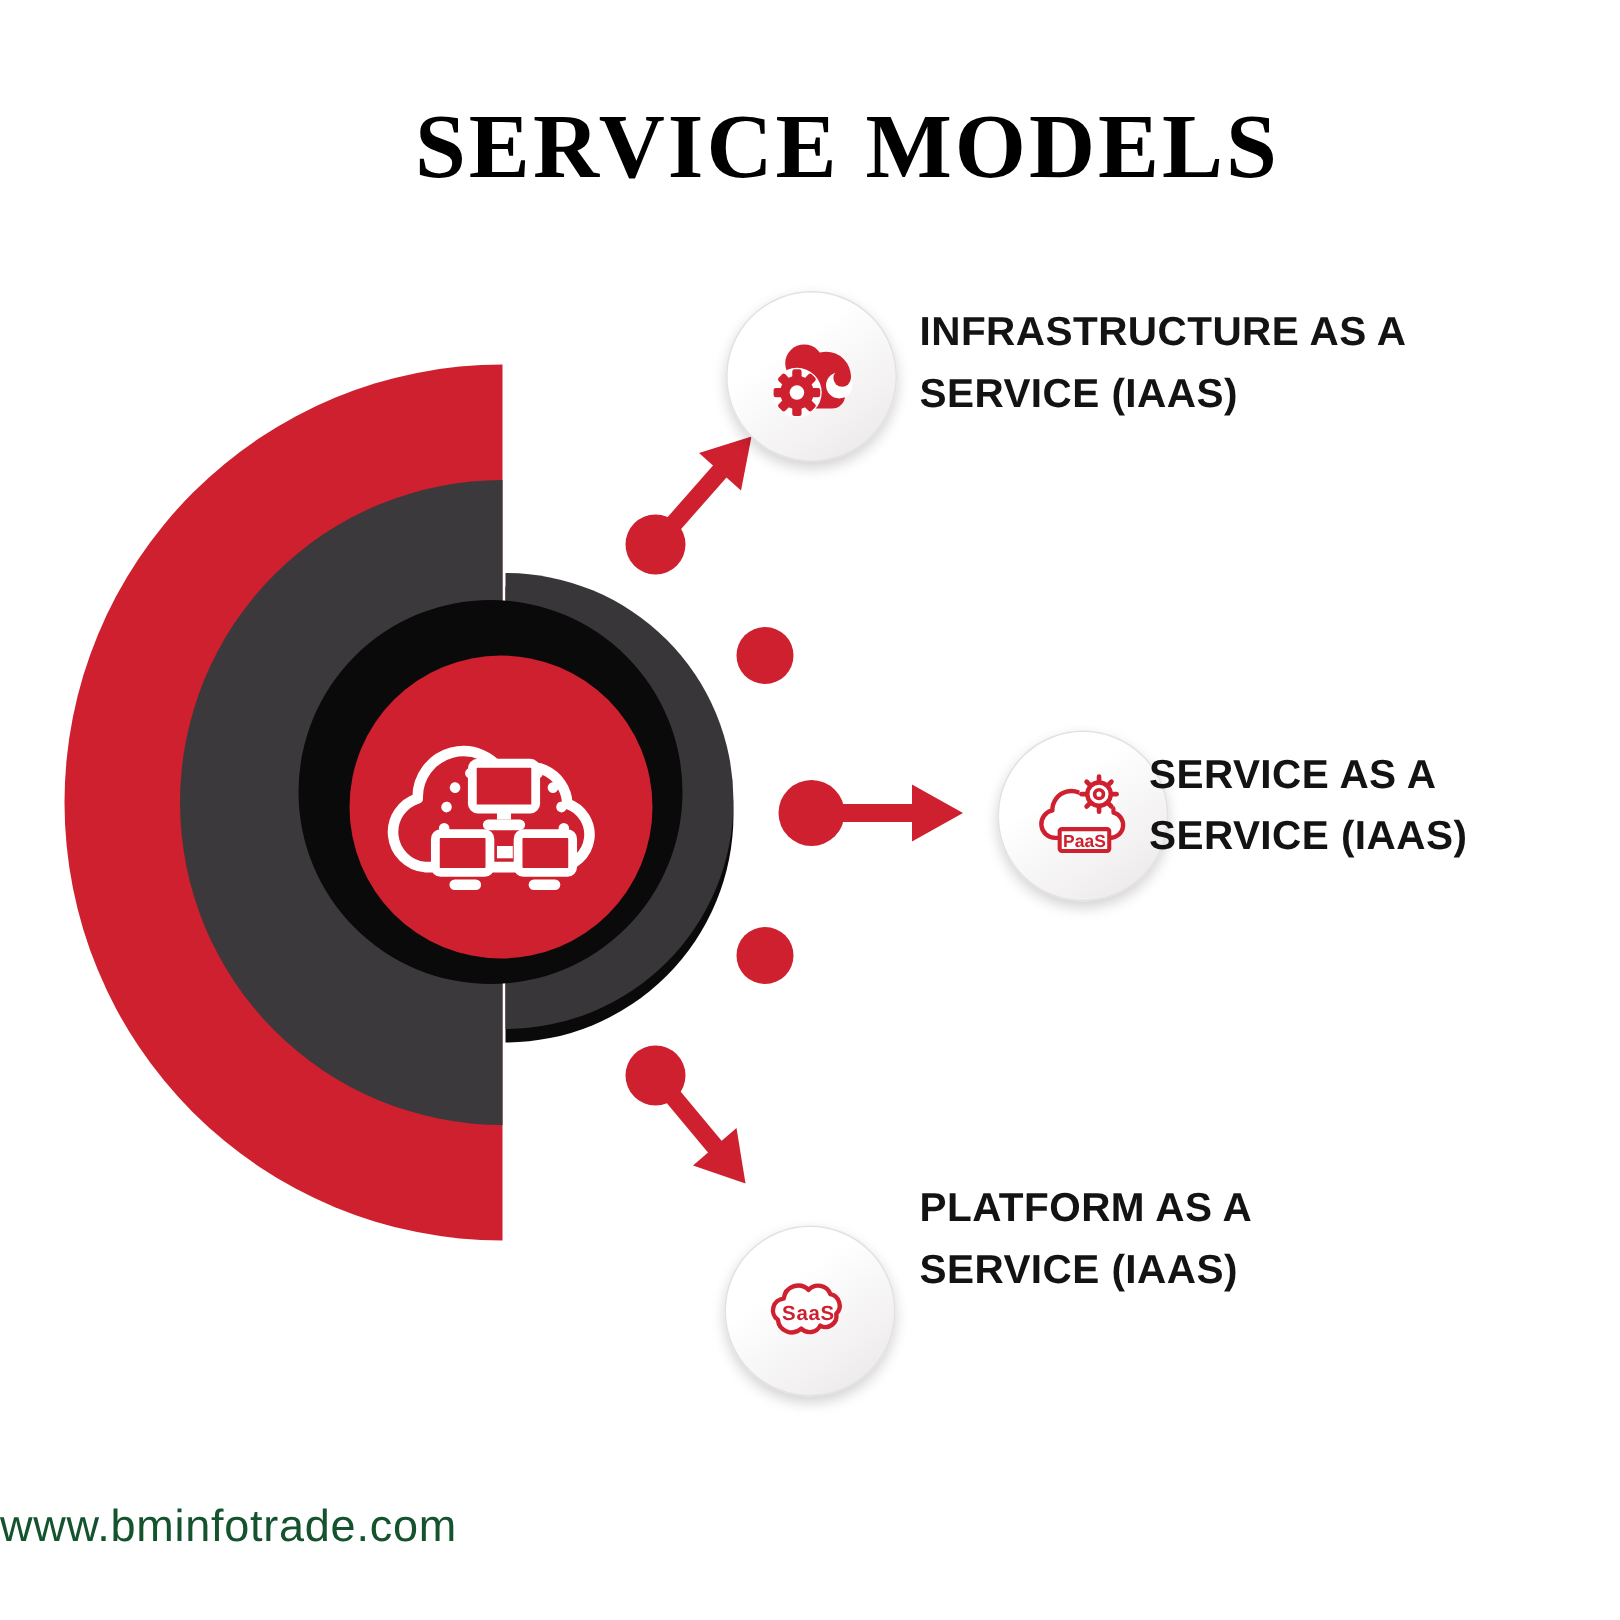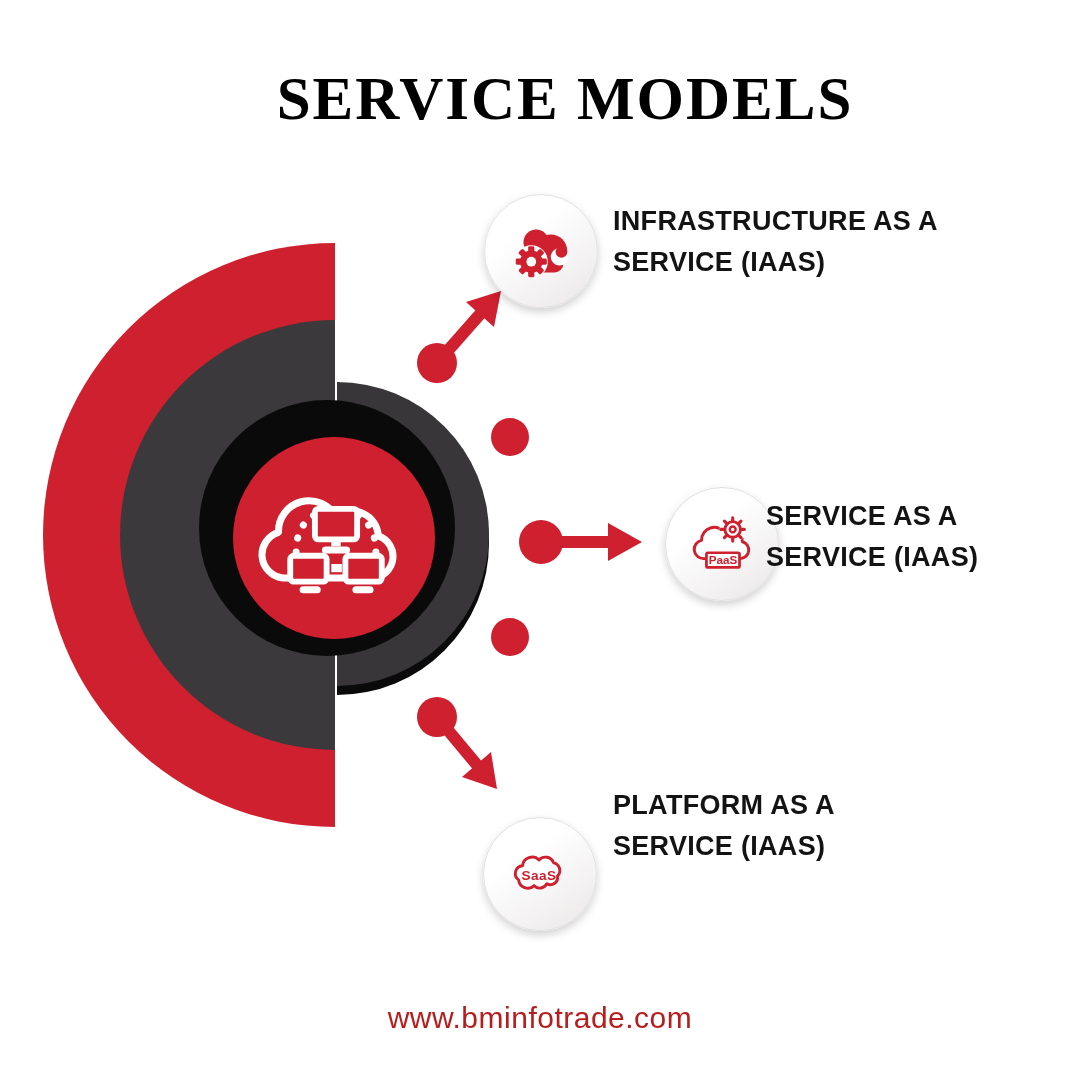--- a/index.html
+++ b/index.html
@@ -70,22 +70,22 @@
   
   .label{
     position:absolute;color:var(--text);
     font-size:27px;line-height:41px;font-weight:700;letter-spacing:0.3px;
     white-space:nowrap;
   }
   .label-iaas{left:613px;top:201px;}
   .label-paas{left:766px;top:496px;}
   .label-saas{left:613px;top:785px;}
   .footer{
-    position:absolute;left:0;top:1001px;width:1080px;text-align:center;
-    font-size:30px;color:#b91c1c;font-weight:400;letter-spacing:0.5px;
+    position:absolute;left:0;top:1001px;width:1080px;
+    font-size:30px;color:#14532d;font-weight:400;letter-spacing:0.5px;
   }
   svg text{font-family:"Liberation Sans",sans-serif;}
 </style>
 </head>
 <body>
 
 <div class="canvas">
 
   <h1 class="title">SERVICE MODELS</h1>
 

